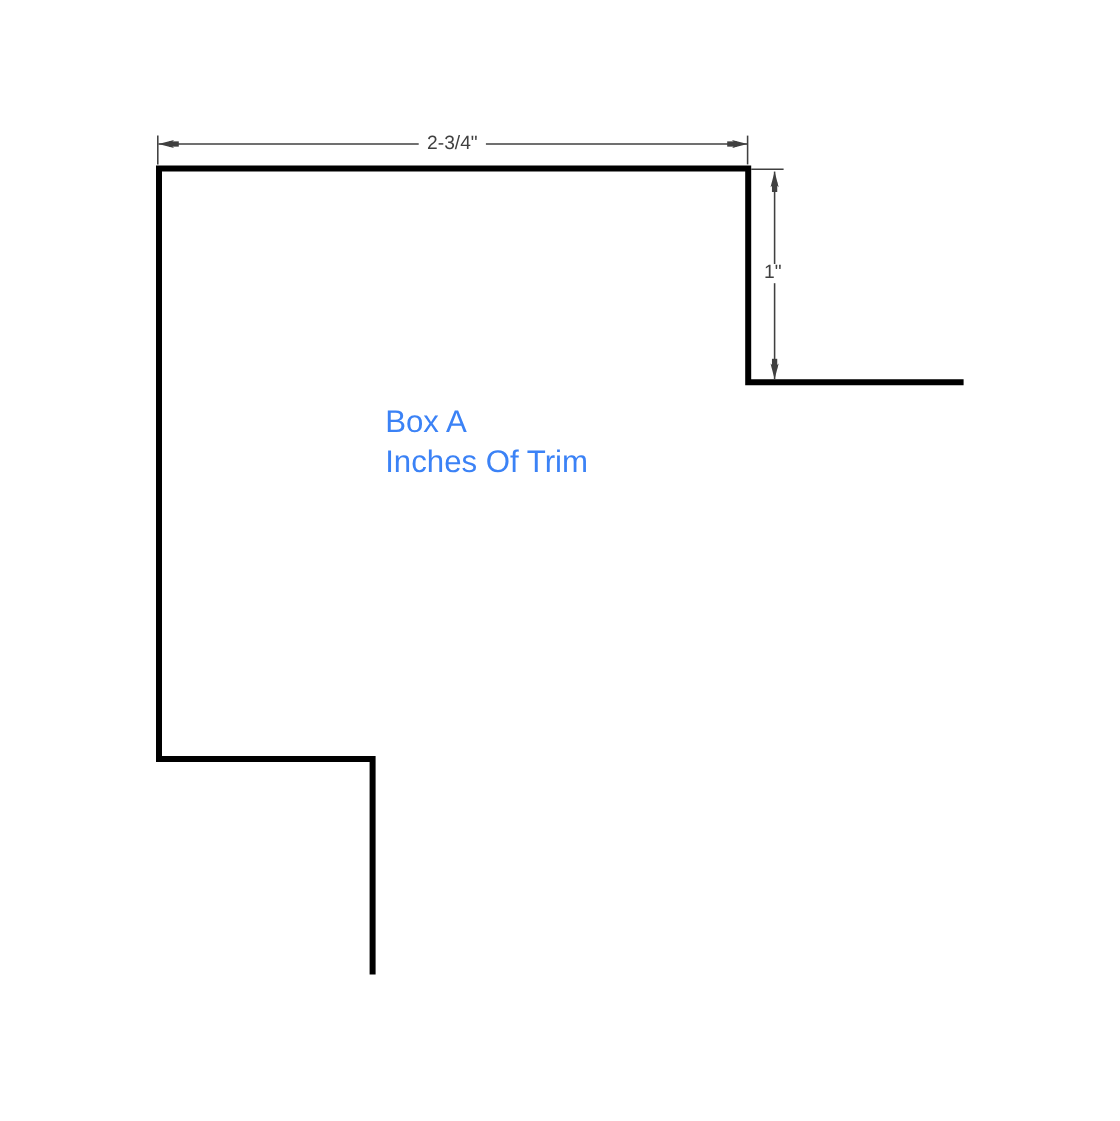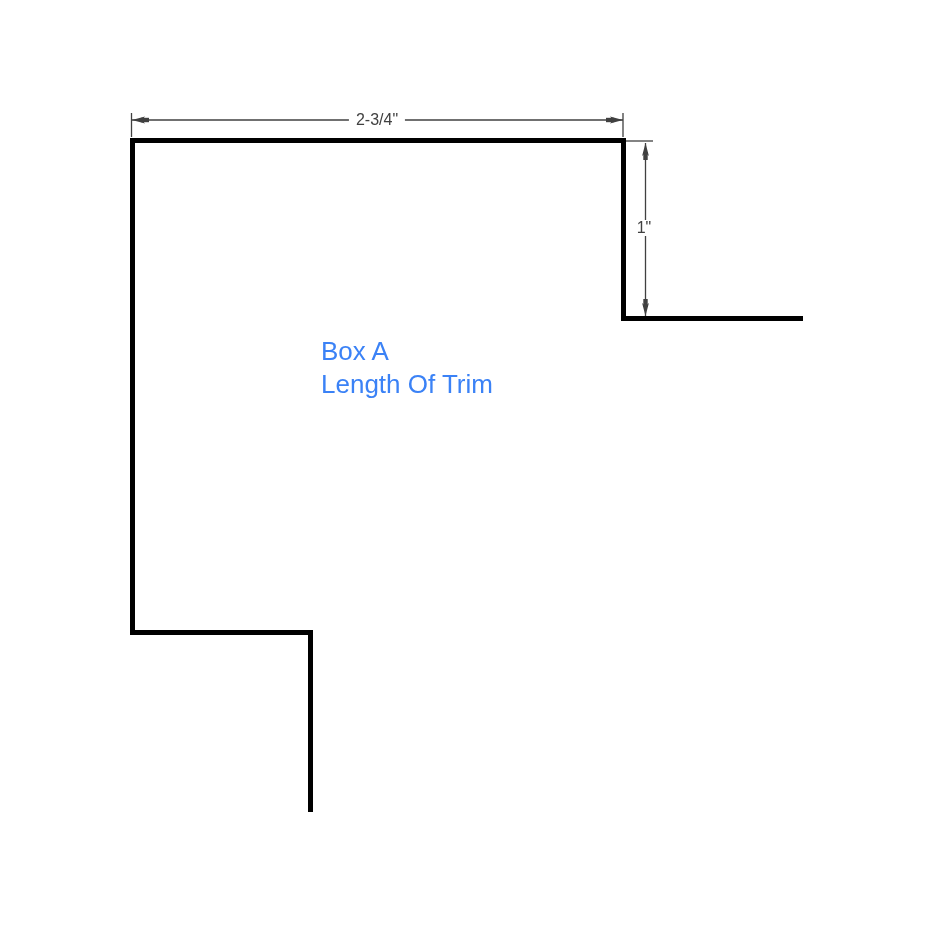--- a/index.html
+++ b/index.html
@@ -70,16 +70,16 @@
     <polygon points="645.5,316 642.1,303 645.5,306 648.9,303" fill="#404040"></polygon>
     <rect x="643.3" y="299" width="4.4" height="8" fill="#404040"></rect>
   </svg>
 
   <div class="dim-label dim-label-width">2-3/4"</div>
 
   <div class="dim-label dim-label-height">1"</div>
 
   <div class="caption">
     <div>Box A</div>
-    <div>Length Of Trim</div>
+    <div>Inches Of Trim</div>
   </div>
 
 </div>
 
 </body></html>

